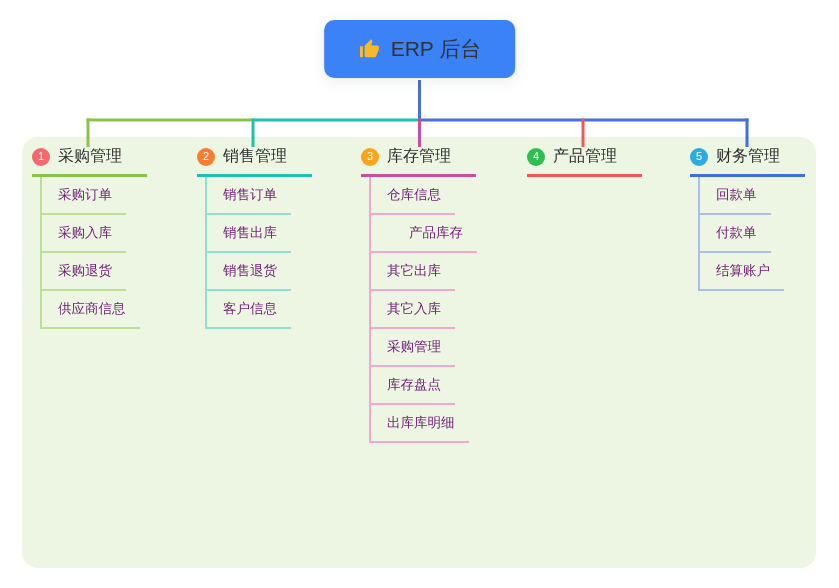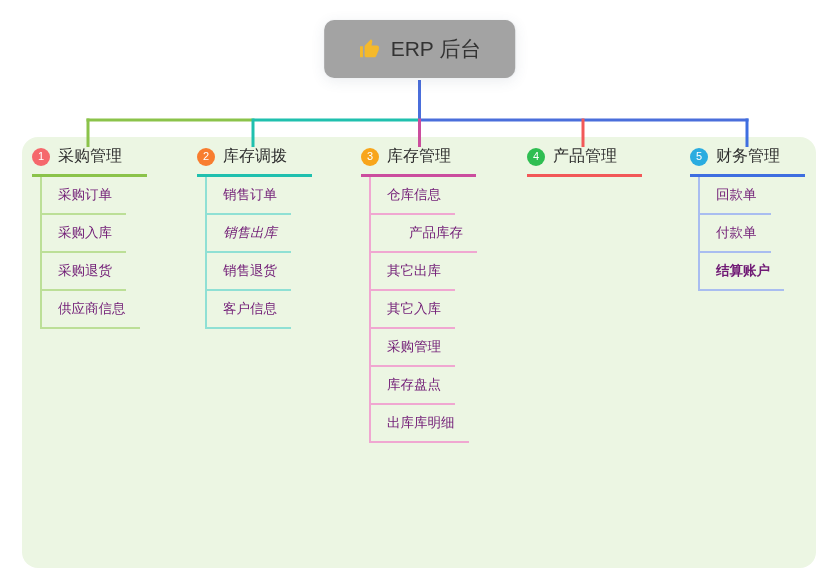--- a/index.html
+++ b/index.html
@@ -26,21 +26,21 @@
     width:839px; height:588px;
     z-index:1;
     pointer-events:none;
   }
   
   .root-card {
     position:absolute;
     top:20px; left:50%;
     transform:translateX(-50%);
     z-index:2;
-    background:#a3a3a3;
+    background:#3b82f6;
     border-radius:10px;
     padding:15px 34px;
     display:flex; align-items:center; gap:11px;
     font-size:21px; color:#333333;
     box-shadow:0 3px 14px rgba(60,80,110,0.10), 0 0 2px rgba(60,80,110,0.06);
     white-space:nowrap;
   }
   .root-card svg { display:block; }
   
   .column { position:absolute; top:146px; z-index:2; }
@@ -117,26 +117,26 @@
       <div class="item" style="border-bottom-color: rgb(188, 223, 151);">采购订单</div>
       <div class="item" style="border-bottom-color: rgb(188, 223, 151); text-align: center;">采购入库</div>
       <div class="item" style="border-bottom-color: rgb(188, 223, 151);">采购退货</div>
       <div class="item" style="border-bottom-color: rgb(188, 223, 151);">供应商信息</div>
     </div>
   </div>
 
   <div class="column" style="left:197px;">
     <div class="col-header" style="border-bottom-color: rgb(31, 192, 174);">
       <span class="badge" style="background: rgb(248, 125, 47);">2</span>
-      <span>库存调拨</span>
+      <span>销售管理</span>
     </div>
     <div class="items">
       <div class="vline" style="background: rgb(143, 224, 212);"></div>
       <div class="item" style="border-bottom-color: rgb(143, 224, 212);">销售订单</div>
-      <div class="item" style="border-bottom-color: rgb(143, 224, 212); font-style: italic;">销售出库</div>
+      <div class="item" style="border-bottom-color: rgb(143, 224, 212);">销售出库</div>
       <div class="item" style="border-bottom-color: rgb(143, 224, 212);">销售退货</div>
       <div class="item" style="border-bottom-color: rgb(143, 224, 212);">客户信息</div>
     </div>
   </div>
 
   <div class="column" style="left:361px;">
     <div class="col-header" style="border-bottom-color: rgb(203, 77, 158);">
       <span class="badge" style="background: rgb(248, 165, 27);">3</span>
       <span>库存管理</span>
     </div>
@@ -161,17 +161,17 @@
 
   <div class="column" style="left:690px;">
     <div class="col-header" style="border-bottom-color: rgb(62, 110, 224);">
       <span class="badge" style="background: rgb(42, 172, 224);">5</span>
       <span>财务管理</span>
     </div>
     <div class="items">
       <div class="vline" style="background: rgb(169, 189, 240);"></div>
       <div class="item" style="border-bottom-color: rgb(169, 189, 240);">回款单</div>
       <div class="item" style="border-bottom-color: rgb(169, 189, 240);">付款单</div>
-      <div class="item" style="border-bottom-color: rgb(169, 189, 240); font-weight: bold;">结算账户</div>
+      <div class="item" style="border-bottom-color: rgb(169, 189, 240);">结算账户</div>
     </div>
   </div>
 
 </div>
 
 </body></html>

